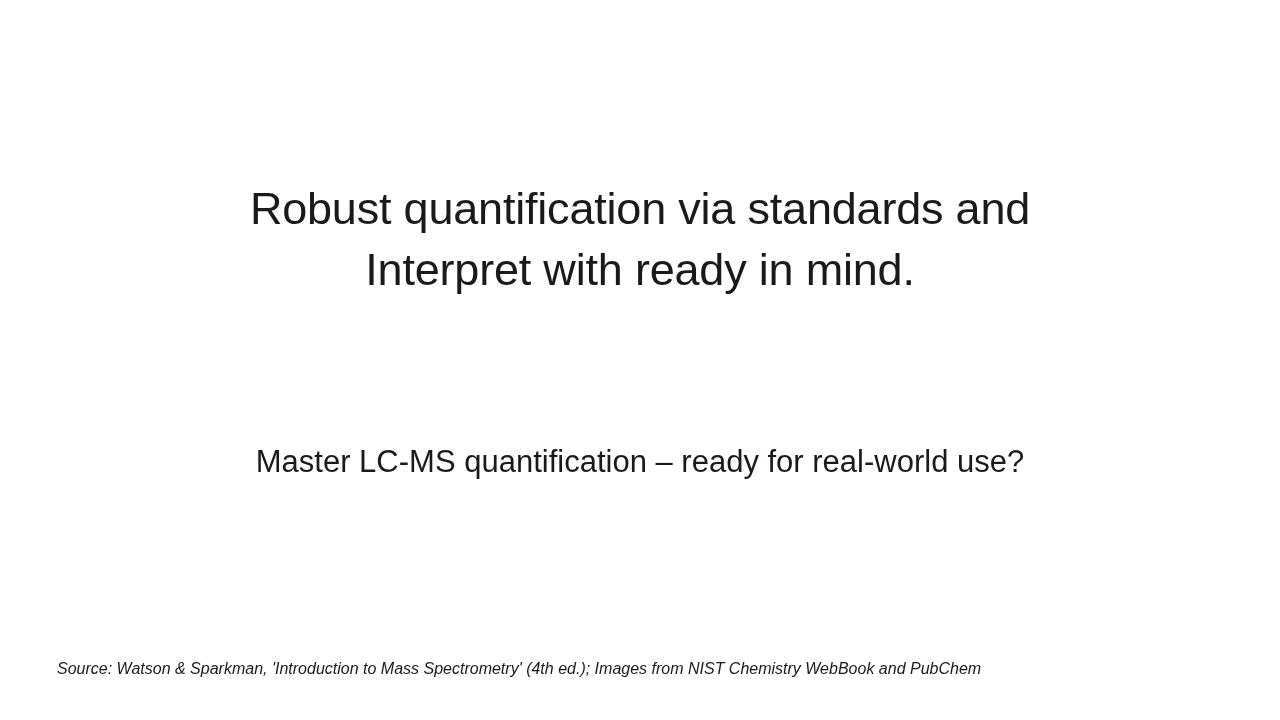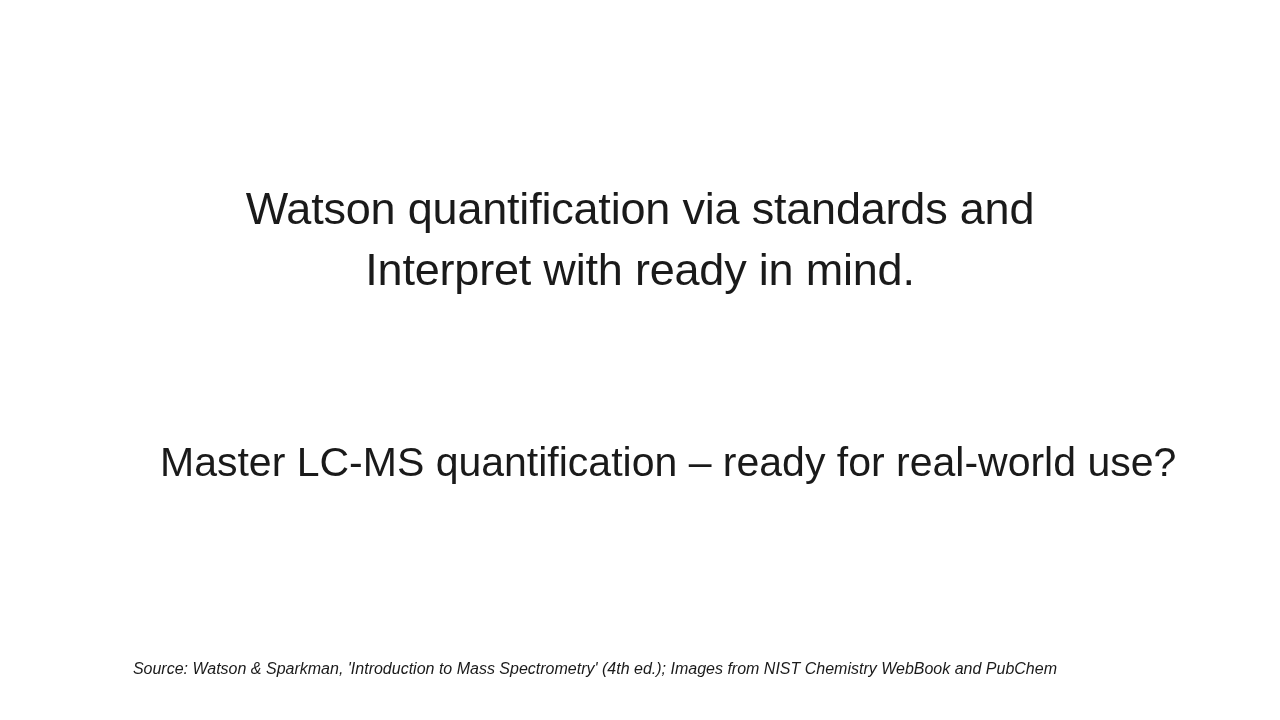--- a/index.html
+++ b/index.html
@@ -41,50 +41,50 @@
 
   
   .subtitle-block {
     position: absolute;
     left: 160px;
     top: 440px;
     width: 960px;
     text-align: center;
   }
   .subtitle-line {
-    font-size: 41px;
+    font-size: 31px;
     line-height: 44px;
     font-weight: 400;
     color: #1a1a1a;
     white-space: nowrap;
   }
 
   
   .source-block {
     position: absolute;
     left: 57px;
     top: 657px;
     width: 1000px;
-    text-align: right;
+    text-align: left;
   }
   .source-text {
     font-size: 16px;
     line-height: 23px;
     font-style: italic;
     font-weight: 400;
     color: #1a1a1a;
   }
 </style>
 </head>
 <body>
 
 <div class="slide">
 
   <div class="title-block">
-    <div class="title-line">Watson quantification via standards and</div>
+    <div class="title-line">Robust quantification via standards and</div>
     <div class="title-line">Interpret with ready in mind.</div>
   </div>
 
   <div class="subtitle-block">
     <div class="subtitle-line">Master LC-MS quantification – ready for real-world use?</div>
   </div>
 
   <div class="source-block">
     <div class="source-text">Source: Watson &amp; Sparkman, 'Introduction to Mass Spectrometry' (4th ed.); Images from NIST Chemistry WebBook and PubChem</div>
   </div>

